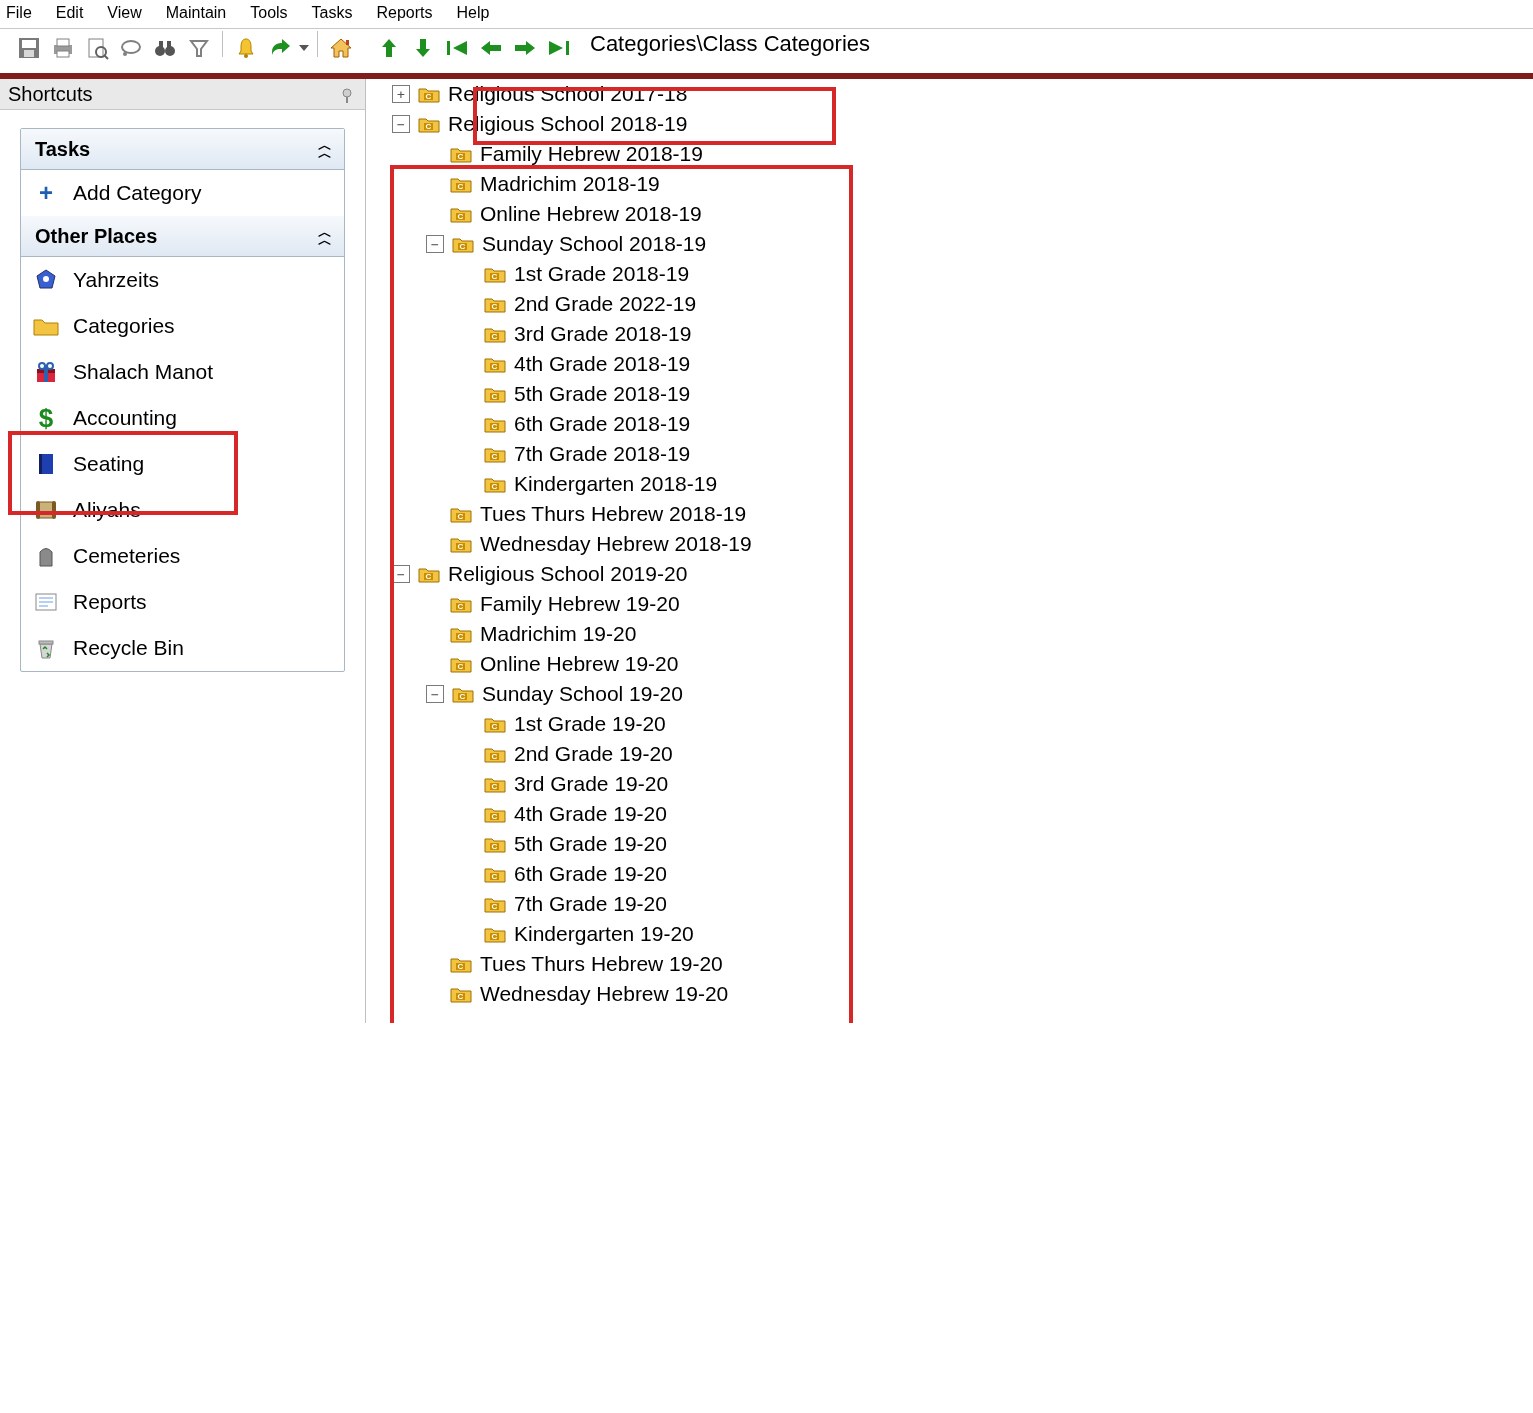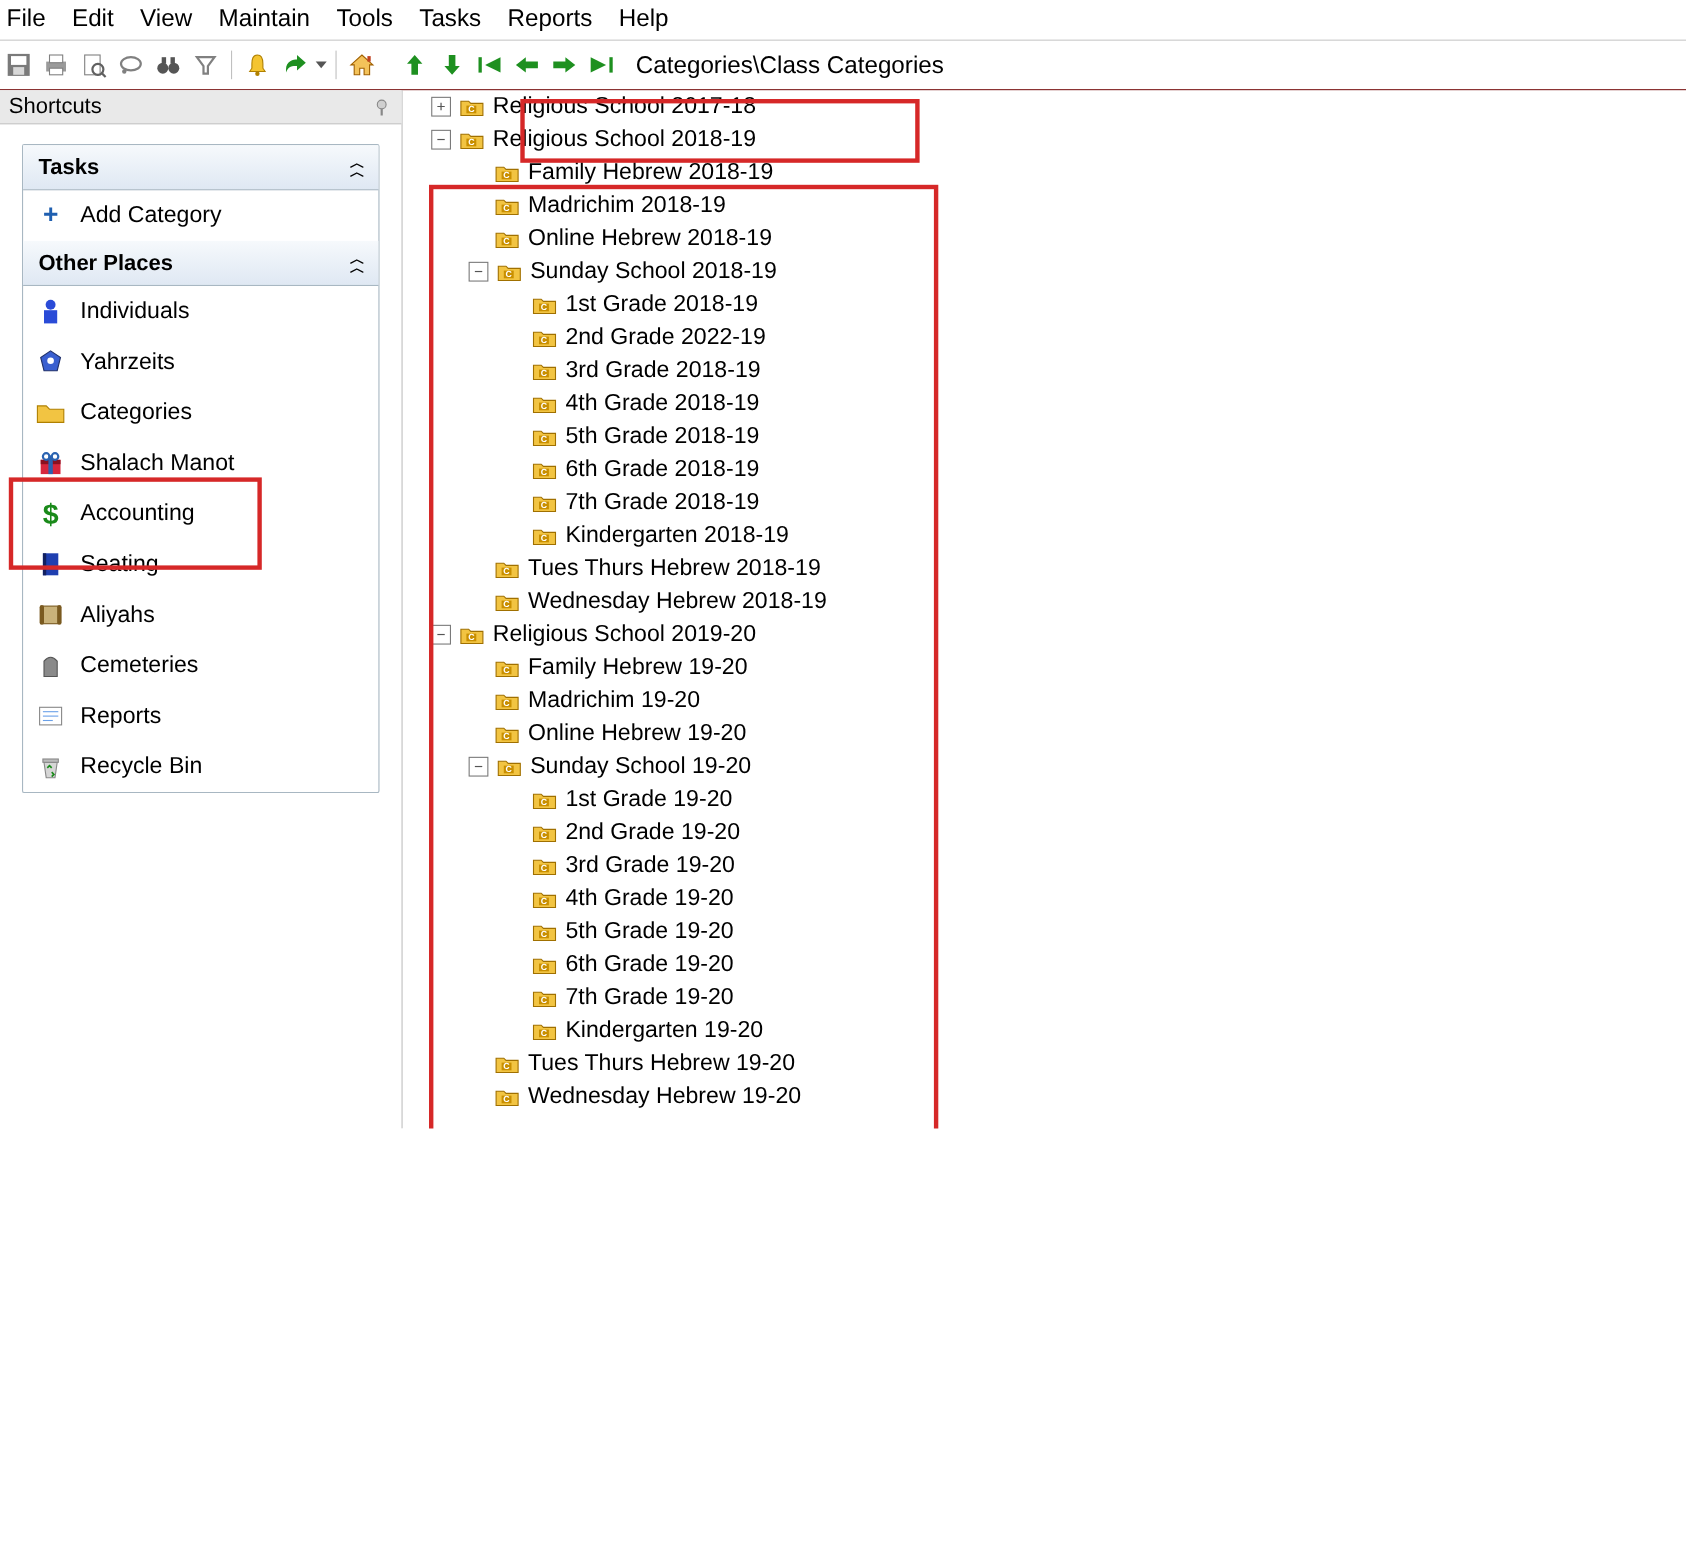--- a/index.html
+++ b/index.html
@@ -1,23 +1,23 @@
 <!DOCTYPE html>
 <html><head>
 <meta charset="utf-8">
 <style>
 html,body{margin:0;padding:0;font-family:"Segoe UI",Tahoma,sans-serif;font-size:19px;color:#000;background:#fff}
 .app{width:1533px;position:relative}
 
 
-.menubar{display:flex;gap:24px;padding:4px 10px 6px 6px;font-size:22px}
+.menubar{display:flex;gap:24px;padding:4px 10px 6px 6px;font-size:16px}
 .menubar span{cursor:default}
 
 
-.toolbar{display:flex;align-items:center;height:40px;border-top:1px solid #c8c8c8;border-bottom:1px solid #7f1d1d;padding:2px 0}
+.toolbar{display:flex;align-items:flex-start;height:40px;border-top:1px solid #c8c8c8;border-bottom:6px solid #7f1d1d;padding:2px 12px}
 .tool{width:34px;height:34px;display:flex;align-items:center;justify-content:center}
 .tool.sep{width:0;border-left:1px solid #c0c0c0;margin:0 6px;height:26px}
 .breadcrumb{font-size:22px;margin-left:14px}
 
 
 .main{display:flex}
 .leftpane{width:365px;border-right:1px solid #bfbfbf;position:relative}
 .rightpane{flex:1;position:relative}
 
 
@@ -191,29 +191,20 @@
             <span>Add Category</span>
           </div>
           <div class="panel-hdr">
             <span>Other Places</span>
             <span class="chev">︿<br>︿</span>
           </div>
           <div id="places-container">
               <div class="panel-item">
                 <span class="ico">
                   <svg width="22" height="24">
-                    <circle cx="11" cy="6" r="4.5" fill="#2a4bd7"></circle>
-                    <rect x="5" y="11" width="12" height="12" fill="#2a4bd7"></rect>
-                  </svg>
-                </span>
-                <span>Individuals</span>
-              </div>
-              <div class="panel-item">
-                <span class="ico">
-                  <svg width="22" height="24">
                     <path d="M11 2 L20 8 L17 20 L5 20 L2 8 Z" fill="#3a5fd0" stroke="#20306a"></path>
                     <circle cx="11" cy="11" r="3" fill="#fff"></circle>
                   </svg>
                 </span>
                 <span>Yahrzeits</span>
               </div>
               <div class="panel-item">
                 <span class="ico">
                   <svg width="26" height="22">
                     <path d="M1 5 L9 5 L12 8 L25 8 L25 20 L1 20 Z" fill="#f2c442" stroke="#b08000"></path>

